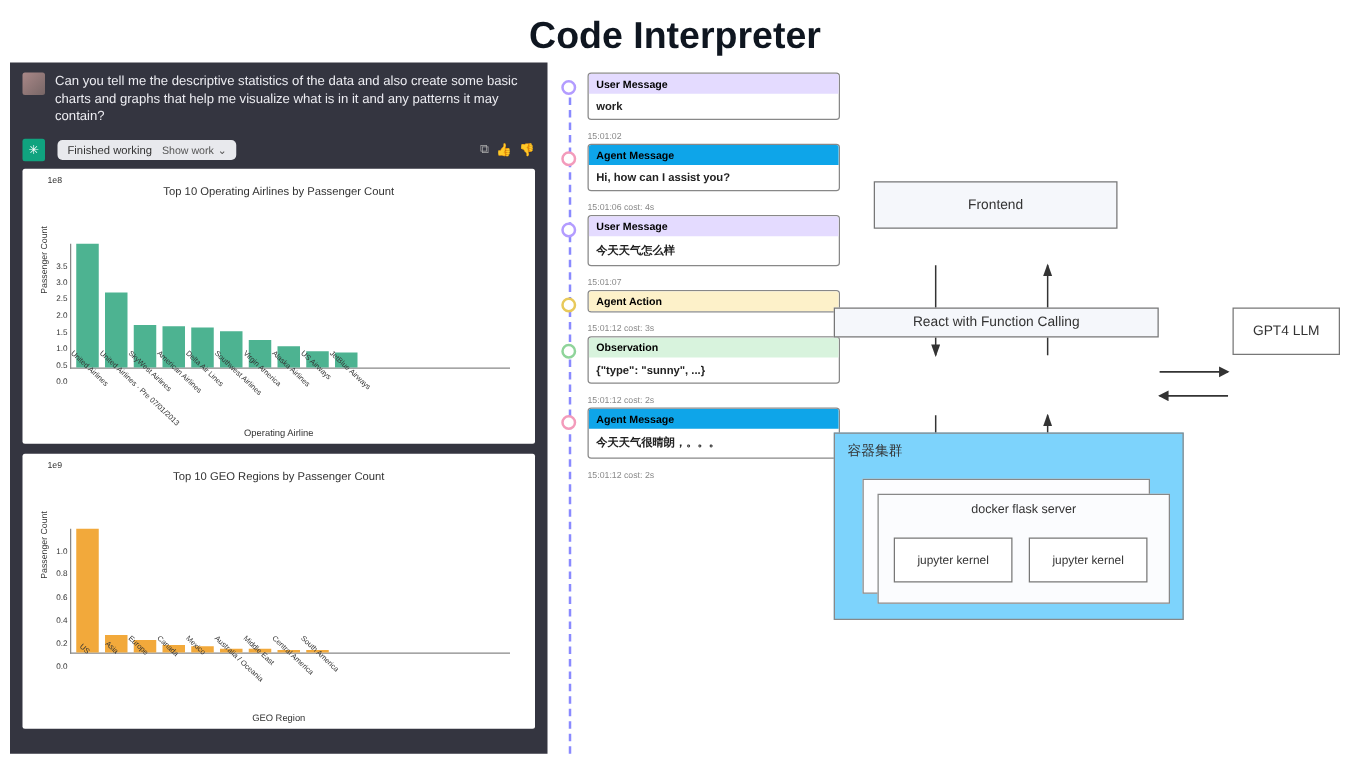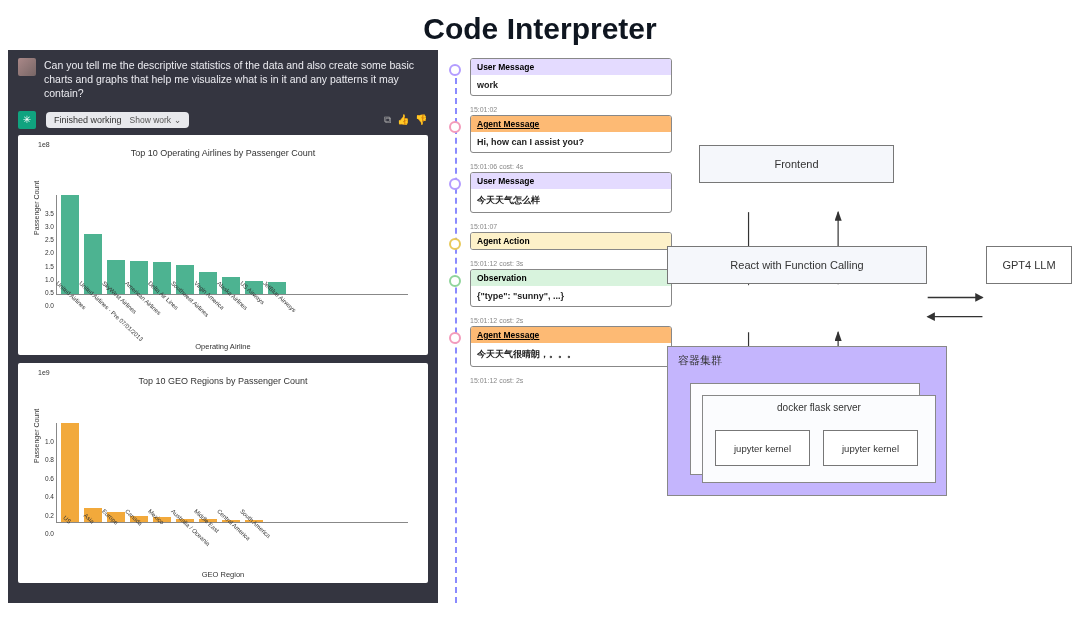--- a/index.html
+++ b/index.html
@@ -35,30 +35,30 @@
 .timeline-line { position: absolute; left: 9px; top: 18px; bottom: 0; border-left: 2px dashed #8a8aff; }
 .tl-item { position: relative; margin-bottom: 10px; padding-left: 24px; }
 .tl-dot { position: absolute; left: 3px; top: 6px; width: 12px; height: 12px; border-radius: 50%; border: 2px solid; background: #fff; }
 .dot-purple { border-color: #b39cff; }
 .dot-pink { border-color: #f39bbb; }
 .dot-yellow { border-color: #e8c95a; }
 .dot-green { border-color: #8fd49a; }
 .tl-card { border: 1px solid #888; border-radius: 3px; background: #fff; font-size: 8.5px; overflow: hidden; width: 202px; }
 .tl-head { padding: 3px 6px; font-weight: 600; display:inline-block; width:100%; }
 .head-purple { background: #e4dbff; }
-.head-pink { background: #fdba74; text-decoration: underline; }
+.head-pink { background: #0ea5e9; }
 .head-yellow { background: #fdf1c9; }
 .head-green { background: #d8f3dd; }
 .tl-body { padding: 5px 6px; font-size: 9px; font-weight: 600; color: #222; }
 .tl-time { font-size: 7px; color: #888; padding: 0 0 2px 24px; }
 
 .right-panel { flex: 1; position: relative; padding-top: 90px; }
 .box { position: absolute; border: 1px solid #777; background: #f5f7fb; display: flex; align-items: center; justify-content: center; font-size: 11px; color: #333; }
 .plain { background: #fff; }
-.cluster { border: 1px solid #888; background: #c4b5fd; }
+.cluster { border: 1px solid #888; background: #7dd3fc; }
 .inner-cluster { border: 1px solid #888; background: #fbfcfe; }
 svg.arrows { position: absolute; inset: 0; width: 100%; height: 100%; pointer-events: none; }
 </style>
 </head>
 <body>
 
 <div class="page-title">Code Interpreter</div>
 
 <div class="layout">
 
@@ -231,21 +231,21 @@
       <line x1="185" y1="195" x2="185" y2="135" stroke="#333" stroke-width="1.2" marker-end="url(#ah)"></line>
 
       <line x1="95" y1="235" x2="95" y2="295" stroke="#333" stroke-width="1.2" marker-end="url(#ah)"></line>
       <line x1="185" y1="295" x2="185" y2="235" stroke="#333" stroke-width="1.2" marker-end="url(#ah)"></line>
 
       <line x1="275" y1="206" x2="330" y2="206" stroke="#333" stroke-width="1.2" marker-end="url(#ah)"></line>
       <line x1="330" y1="222" x2="275" y2="222" stroke="#333" stroke-width="1.2" marker-end="url(#ah)"></line>
     </svg>
 
     <div class="box" style="left:45px; top:95px; width:195px; height:38px;">Frontend</div>
-    <div class="box" style="left:13px; top:196px; width:260px; height:38px;">React with Function Calling</div>
+    <div class="box" style="left:13px; top:196px; width:260px; height:24px;">React with Function Calling</div>
     <div class="box plain" style="left:332px; top:196px; width:86px; height:38px;">GPT4 LLM</div>
 
     <div class="box cluster" style="left:13px; top:296px; width:280px; height:150px; align-items:flex-start; justify-content:flex-start; padding:6px 10px;">
       <span style="font-size:11px;">容器集群</span>
 
       <div style="position:absolute; left:22px; top:36px; width:230px; height:92px; border:1px solid #888; background:#fdfdff;"></div>
       <div class="inner-cluster" style="position:absolute; left:34px; top:48px; width:234px; height:88px; padding:6px 8px; font-size:10px;">
         <div style="position:absolute; top:6px; left:0; right:0; text-align:center; font-size:10px;">docker flask server</div>
         <div class="box plain" style="position:absolute; left:12px; top:34px; width:95px; height:36px; font-size:9.5px;">jupyter kernel</div>
         <div class="box plain" style="position:absolute; left:120px; top:34px; width:95px; height:36px; font-size:9.5px;">jupyter kernel</div>

